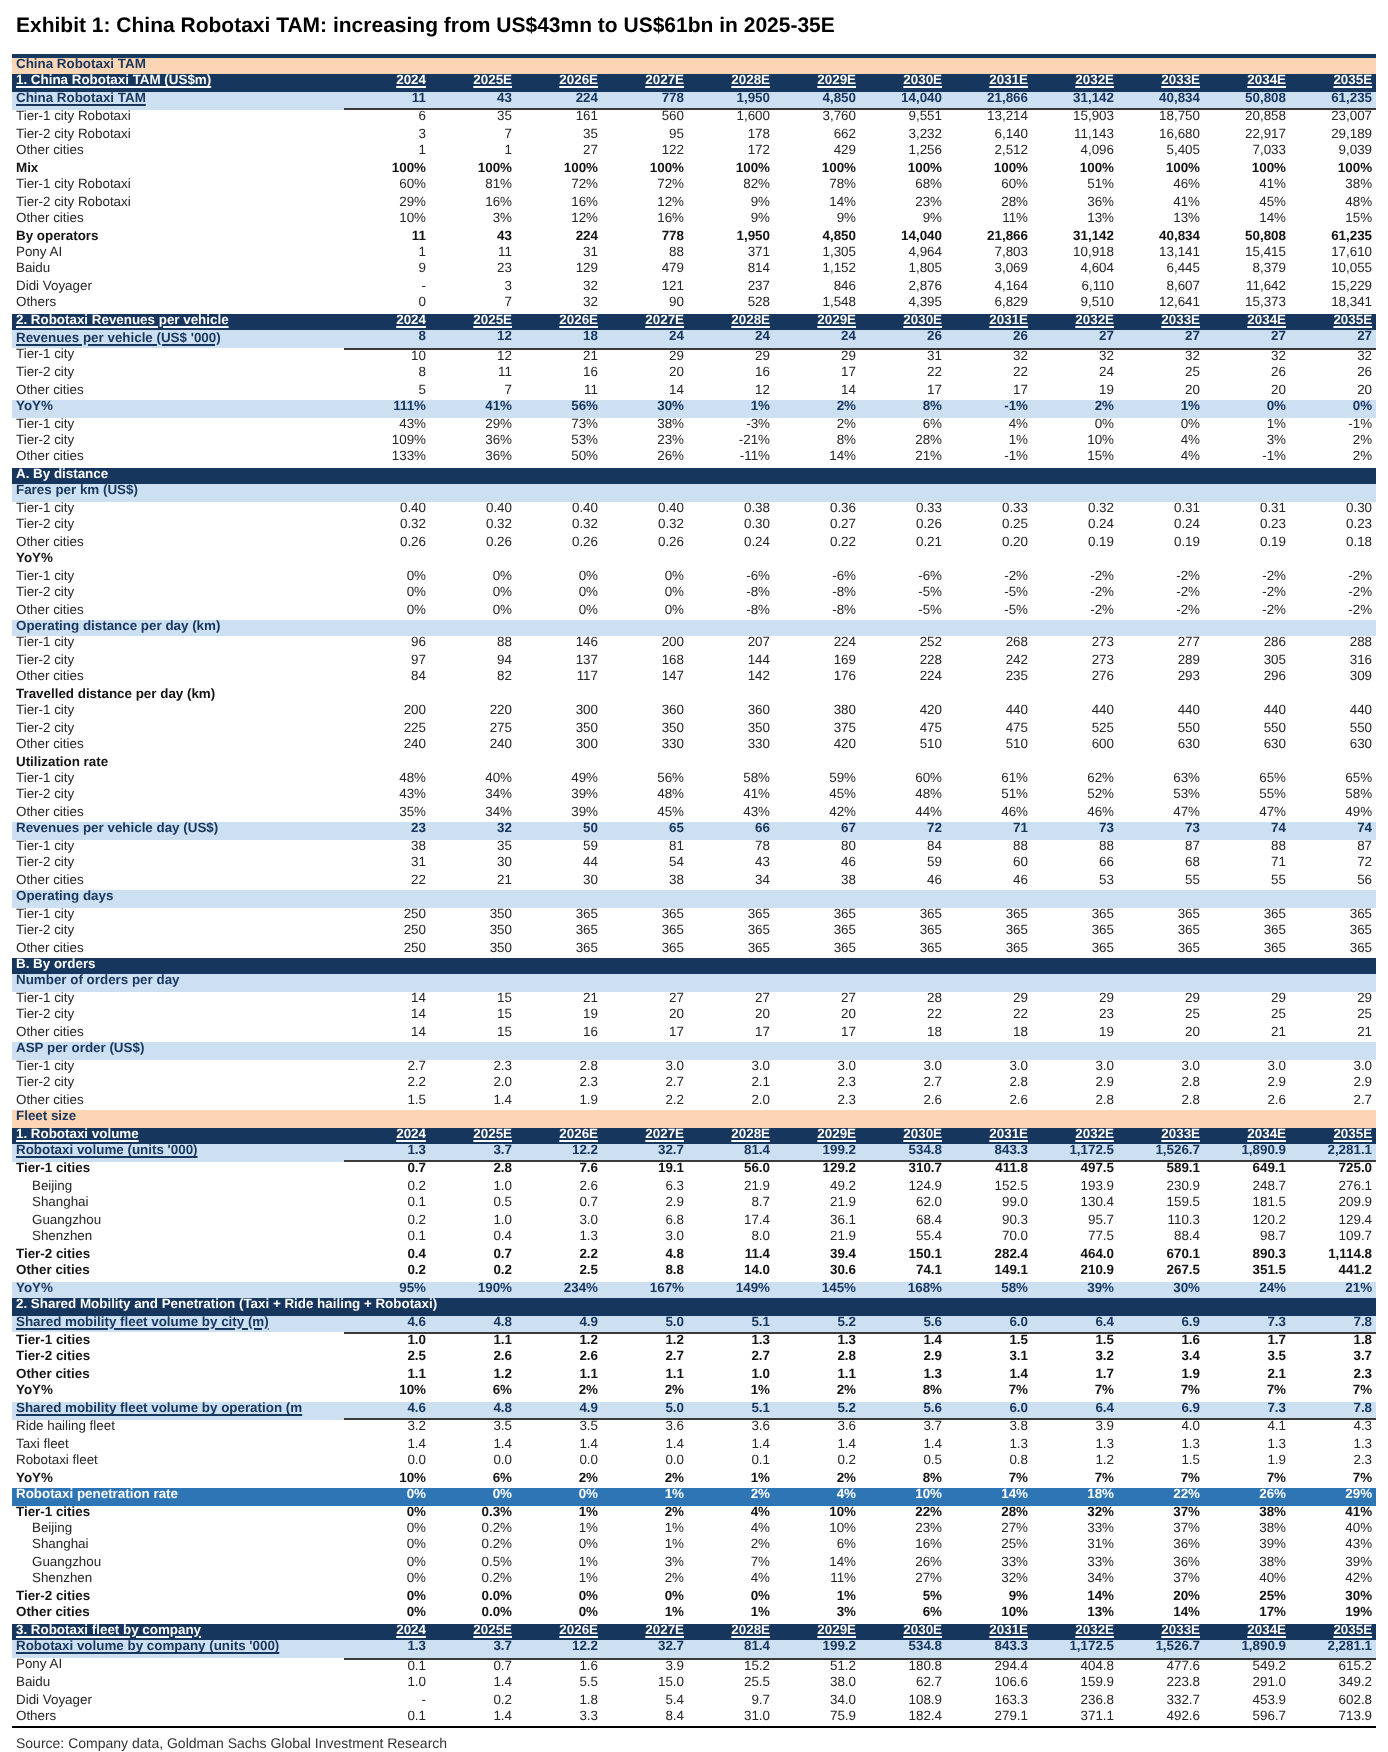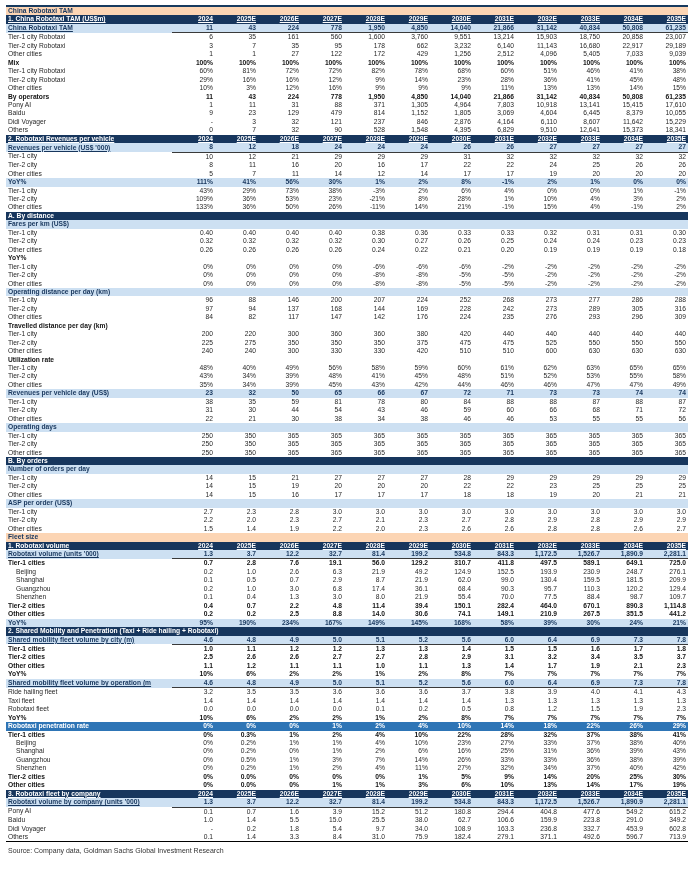--- a/index.html
+++ b/index.html
@@ -18,20 +18,21 @@
   tr.lbU td.val { border-bottom:1px solid #3a3a3a; }
   tr.bold td { font-weight:bold; color:#141414; }
   tr.ind td.lbl { padding-left:10px; }
   tr.bright td { background:#2e75b6; color:#ffffff; font-weight:bold; }
   .source { font-size:7px; color:#333; padding:5px 0 0 2px; }
 </style>
 </head>
 <body>
 
 <div class="page">
+  <div class="title">Exhibit 1: China Robotaxi TAM: increasing from US$43mn to US$61bn in 2025-35E</div>
   <table>
     <colgroup>
       <col style="width:166px">
       <col span="12" style="width:43px">
     </colgroup>
     <tbody>
         <tr class="orange">
           <td colspan="13" class="lbl">China Robotaxi TAM</td>
         </tr>
         <tr class="navyY">

